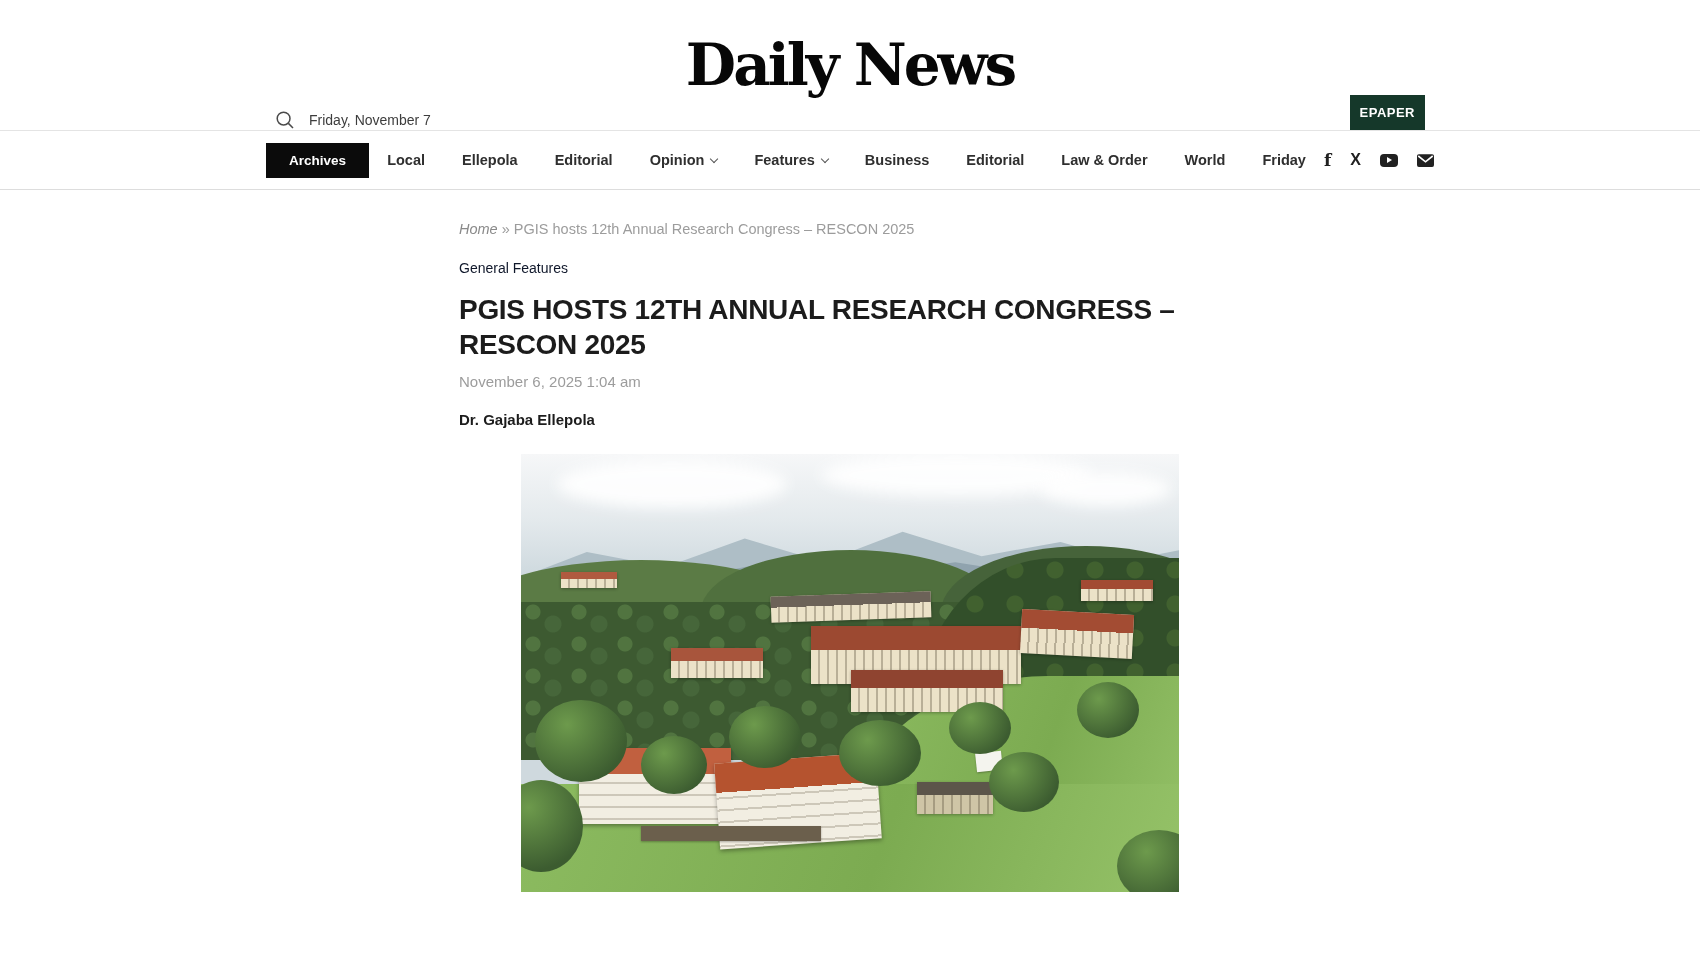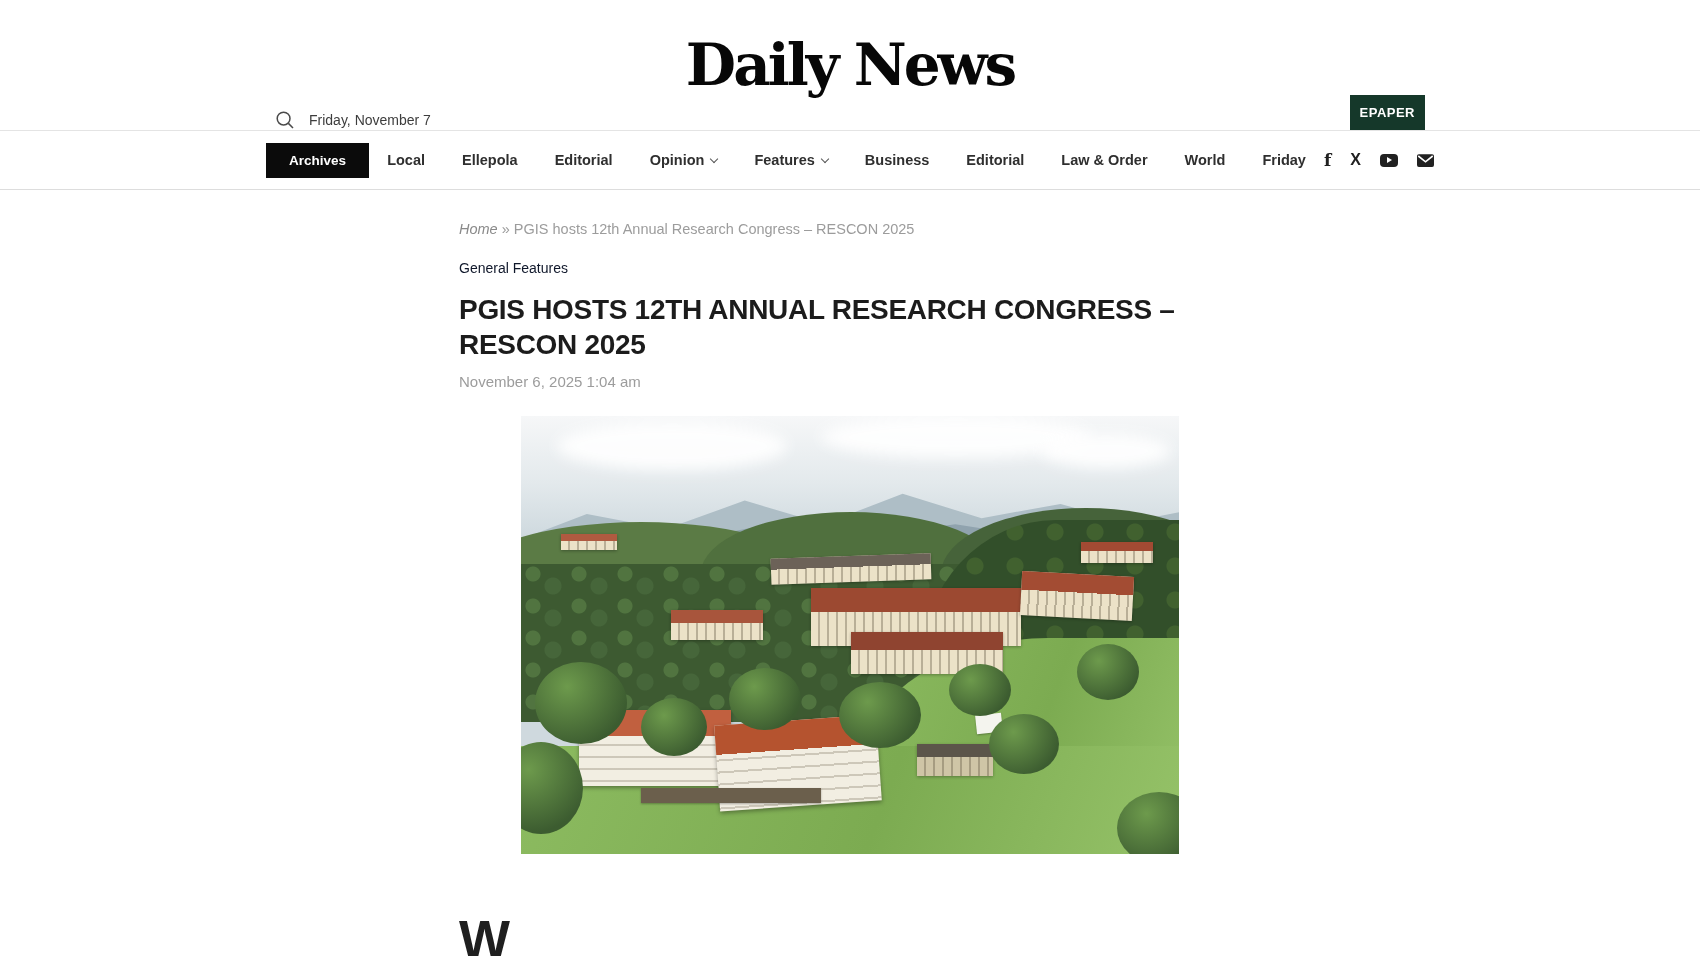--- a/index.html
+++ b/index.html
@@ -171,20 +171,21 @@
     <span>»</span>
     <span>PGIS hosts 12th Annual Research Congress – RESCON 2025</span>
   </div>
 
   <a class="category-link">General Features</a>
 
   <h1 class="article-title">PGIS HOSTS 12TH ANNUAL RESEARCH CONGRESS – RESCON 2025</h1>
 
   <div class="pub-date">November 6, 2025 1:04 am</div>
 
+  <div class="author">Dr. Gajaba Ellepola</div>
 
   
   <figure class="hero" role="img" aria-label="Aerial view of the University of Peradeniya campus: red-roofed buildings among dense green trees, forested hills and playing fields">
     <div class="sky"></div>
     <div class="cloud" style="left:36px;top:6px;width:230px;height:48px;"></div>
     <div class="cloud" style="left:300px;top:0px;width:270px;height:42px;"></div>
     <div class="cloud" style="left:520px;top:18px;width:130px;height:34px;"></div>
     <div class="mtn-far"></div>
     <div class="mtn-near"></div>
     <div class="hill" style="left:-60px;top:106px;width:360px;height:120px;background:#5b7b45;"></div>

